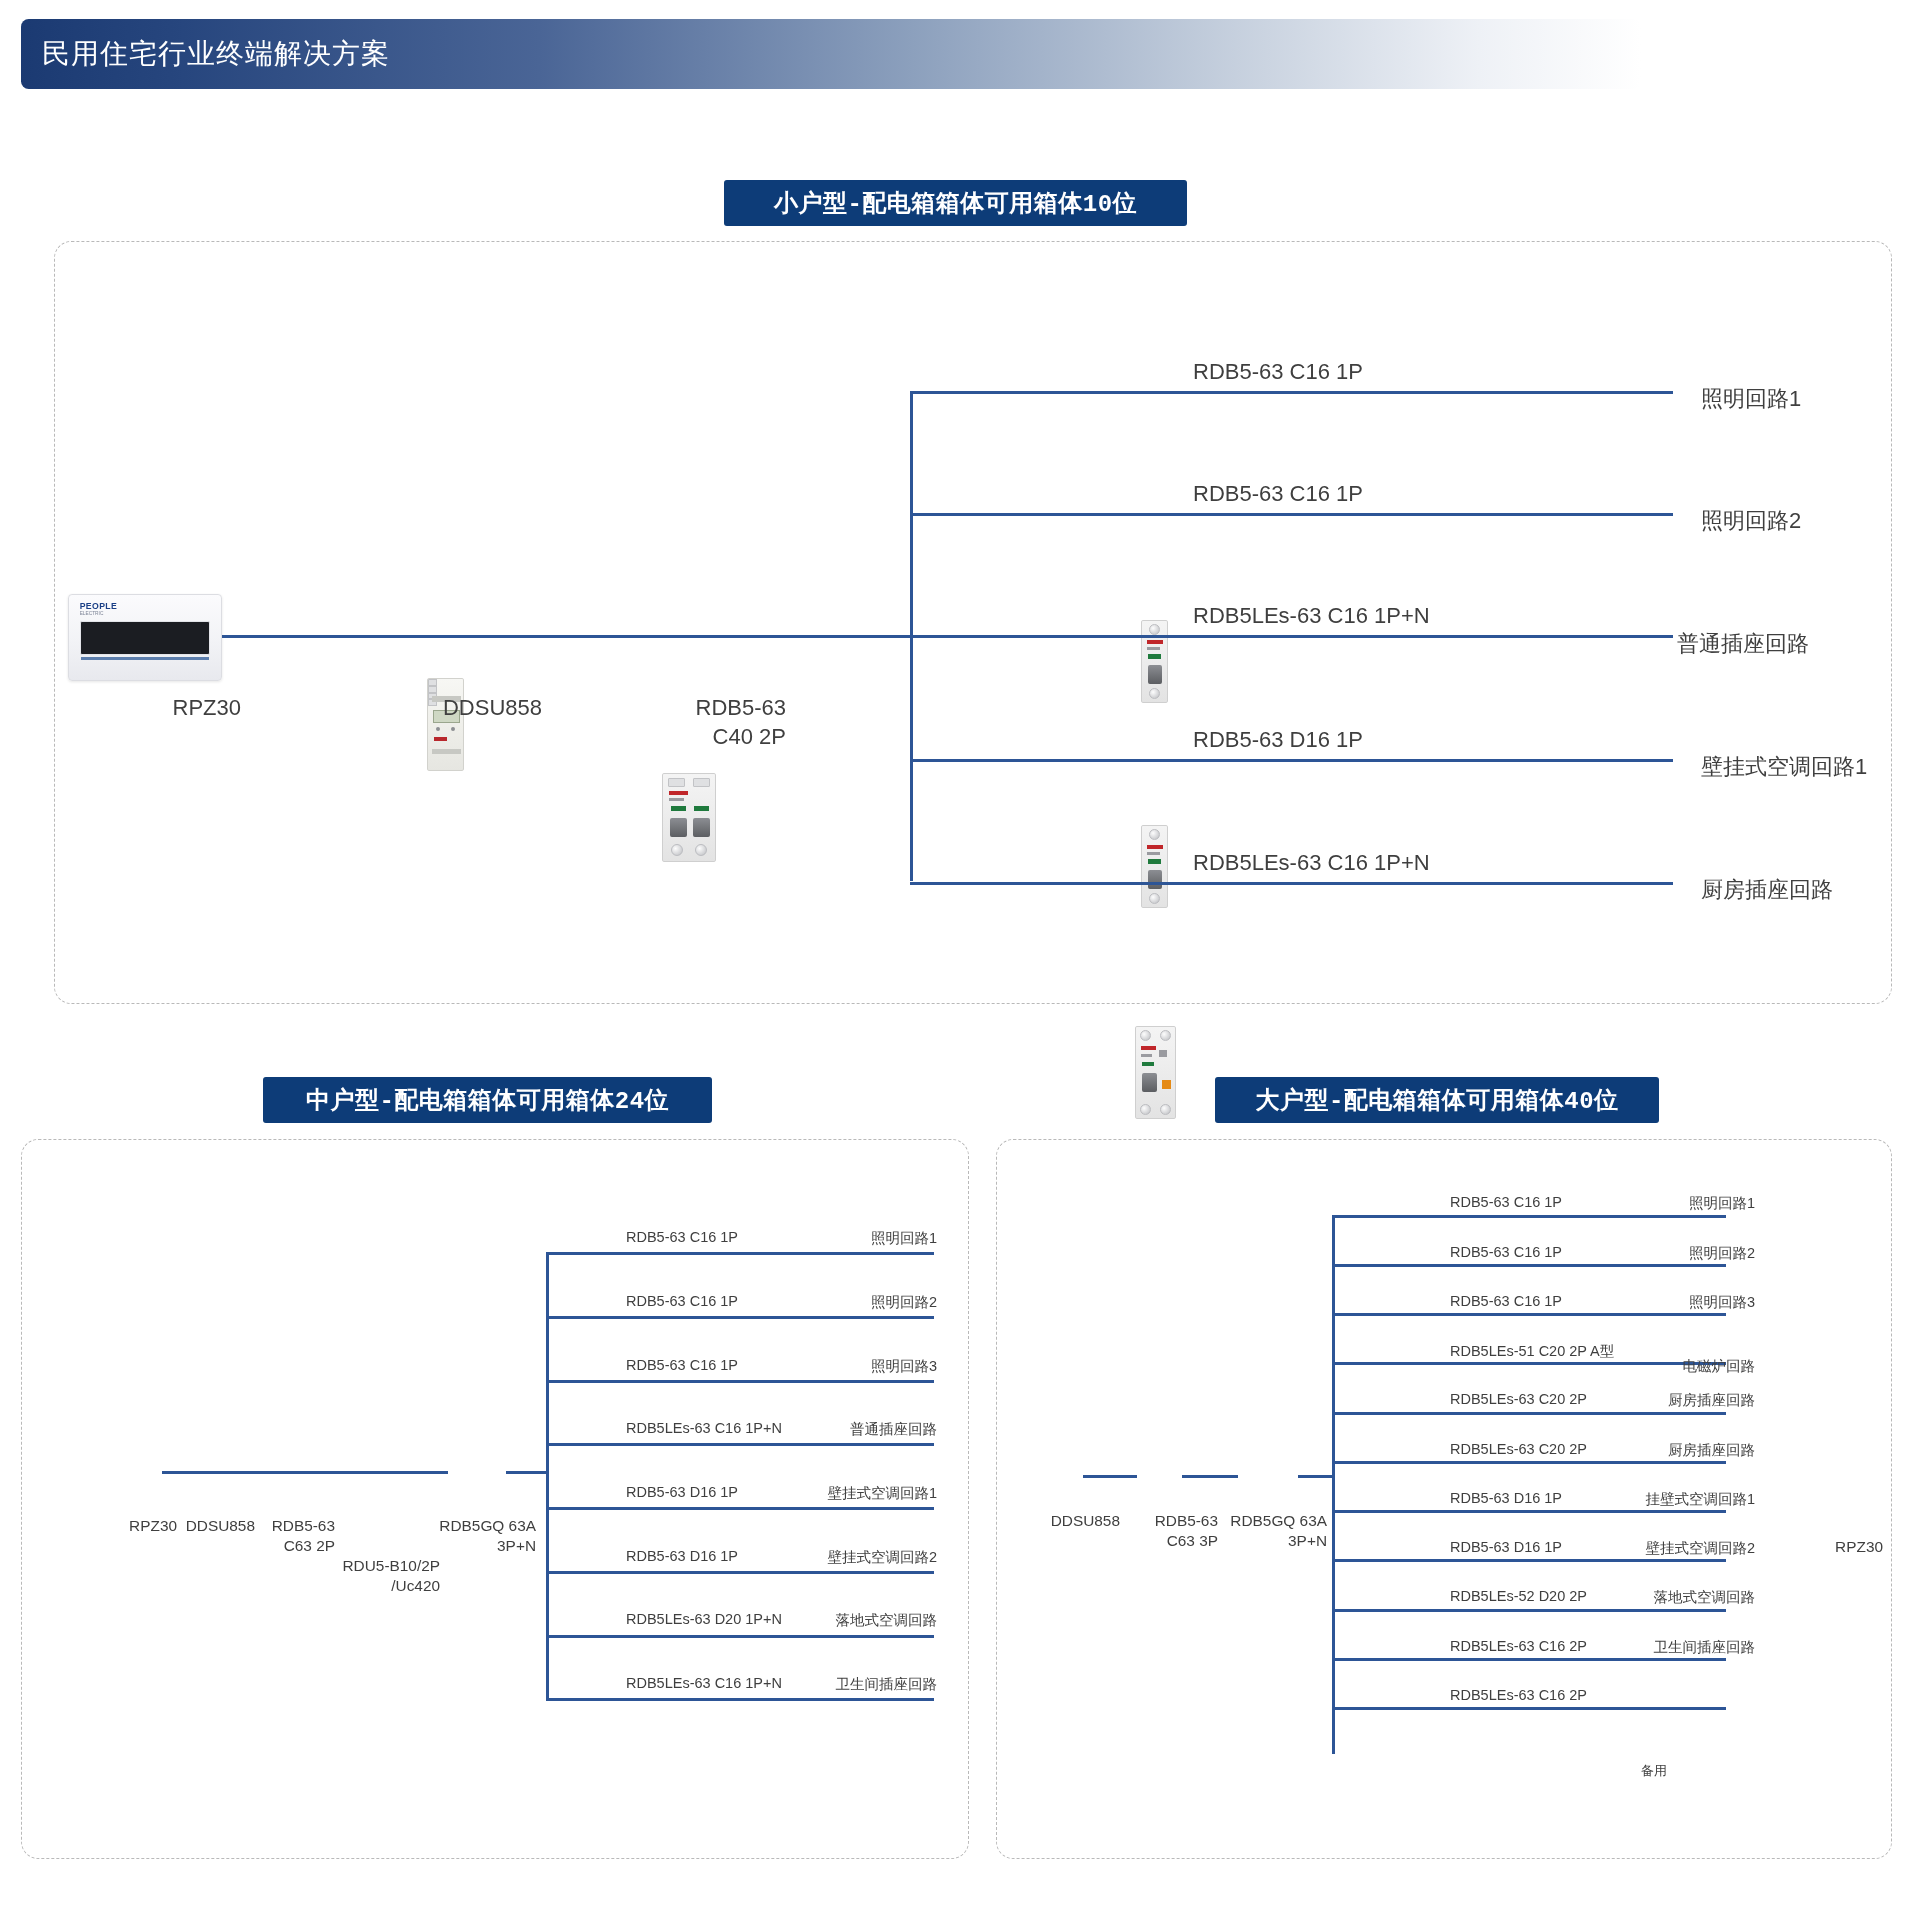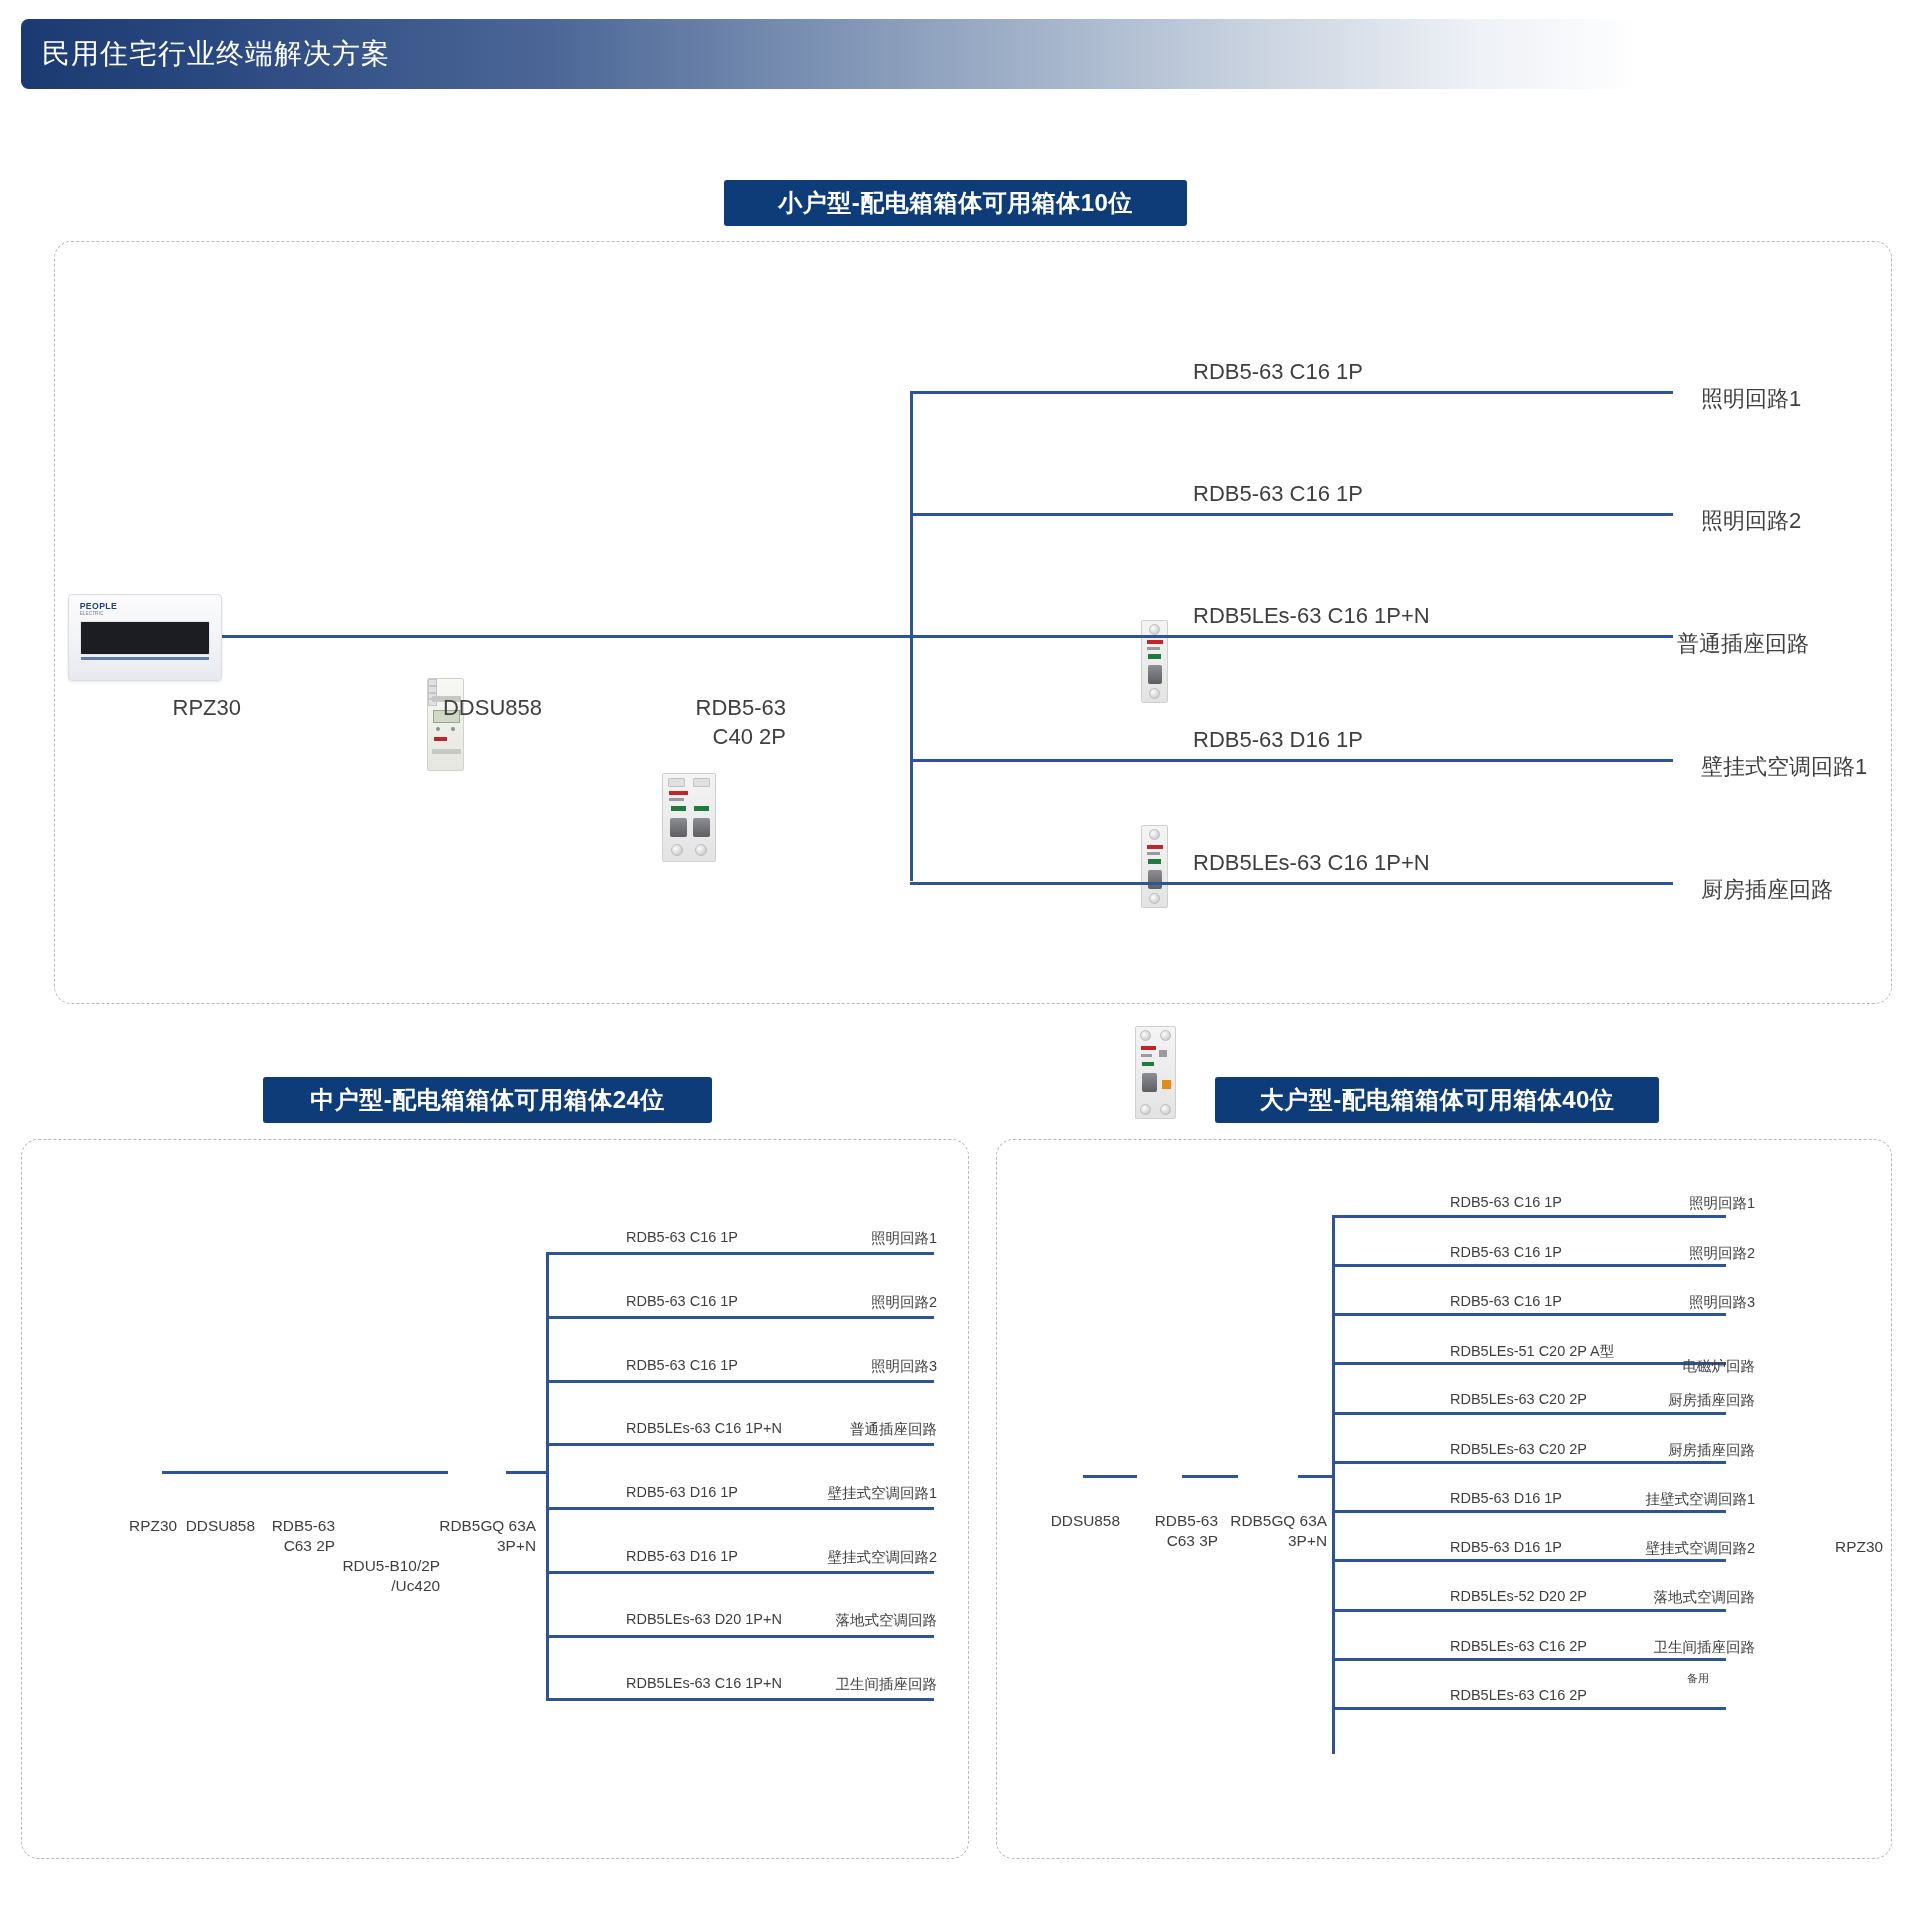--- a/index.html
+++ b/index.html
@@ -23,21 +23,21 @@
   .header-title{
     margin-left:21px; color:#ffffff; font-size:28px; font-weight:400;
     letter-spacing:1px; white-space:nowrap;
   }
 
   
   .badge{
     position:absolute; background:#0d3c78; color:#fff;
     font-size:24px; font-weight:700; letter-spacing:0.5px;
     display:flex; align-items:center; justify-content:center;
-    border-radius:2.9px; white-space:nowrap;
+    border-radius:2.9px; white-space:nowrap;font-family:Liberation Mono, monospace;
   }
   #badge-small { left:724px; top:180px; width:463px; height:46px; }
   #badge-mid   { left:263px; top:1077px; width:449px; height:46px; }
   #badge-large { left:1215px; top:1077px; width:444px; height:46px; }
 
   
   .panel{
     position:absolute;
     border:1.9px dashed #b9b9b9;
     border-radius:17.4px;
@@ -372,15 +372,15 @@
 
        <div class="lbl" style="left:1450px; top:1588px; font-size:14.5px;">RDB5LEs-52 D20 2P</div>
        <div class="lbl" style="left:1641px; top:1588px; font-size:14.5px; width:114px; text-align:right;">落地式空调回路</div>
     <div class="wire h" style="left:1332px; top:1658px; width:394px;"></div>
 
        <div class="lbl" style="left:1450px; top:1638px; font-size:14.5px;">RDB5LEs-63 C16 2P</div>
        <div class="lbl" style="left:1641px; top:1638px; font-size:14.5px; width:114px; text-align:right;">卫生间插座回路</div>
     <div class="wire h" style="left:1332px; top:1707px; width:394px;"></div>
 
        <div class="lbl" style="left:1450px; top:1687px; font-size:14.5px;">RDB5LEs-63 C16 2P</div>
-       <div class="lbl" style="left:1641px; top:1671px; font-size:11px; width:114px; text-align:center;">备用</div>
+       <div class="lbl" style="left:1641px; top:1762px; font-size:13px; width:114px; text-align:left;">备用</div>
   </div>
 
 
 </body></html>

